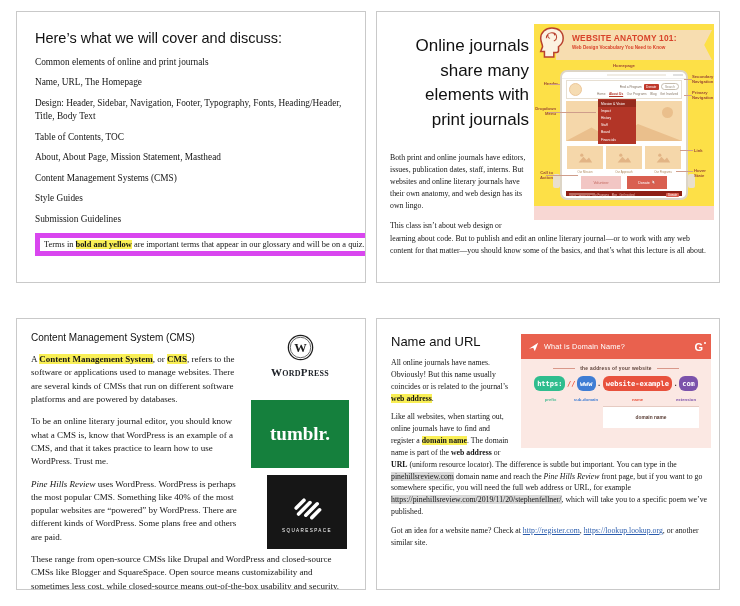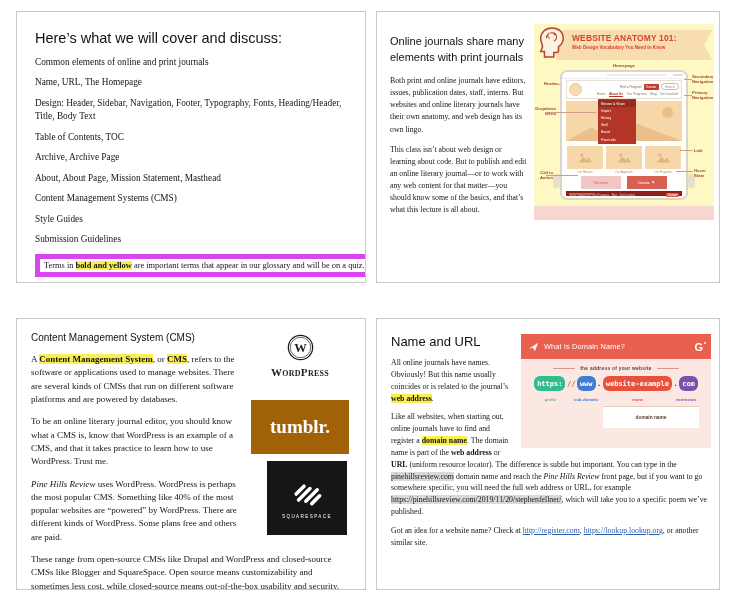--- a/index.html
+++ b/index.html
@@ -5,37 +5,37 @@
   html,body{margin:0;padding:0;background:#fff;}
   #stage{position:relative;width:740px;height:606px;background:#ffffff;overflow:hidden;
          font-family:"Liberation Serif",serif;color:#151515;}
   .card{position:absolute;background:#fff;border:1px solid #c9c9c9;box-sizing:border-box;overflow:hidden;}
   #card1{left:16px;top:11px;width:350px;height:272px;padding:18px 12px 0 18px;}
   #card2{left:376px;top:11px;width:344px;height:272px;padding:12px 5px 0 13px;}
   #card3{left:16px;top:318px;width:350px;height:272px;padding:13px 16px 0 14px;}
   #card4{left:376px;top:318px;width:344px;height:272px;padding:13px 8px 0 14px;}
   .stitle{font-family:"Liberation Sans",sans-serif;font-weight:normal;color:#111;margin:0 0 10px 0;}
   #card1 .stitle{font-size:14.5px;}
-  #card2 .stitle{font-size:11px;line-height:1.45;max-width:140px;margin:10px 0 9px 0;}
+  #card2 .stitle{font-size:17px;line-height:1.45;max-width:140px;margin:10px 0 19px 0;text-align:right;}
   #card3 .stitle{font-size:10px;}
   #card4 .stitle{font-size:13px;margin:2px 0 8px 0;}
   .body{margin:0 0 8px 0;}
   #card1 .body{font-size:9.3px;line-height:1.45;margin-bottom:7px;}
   #card2 .body{font-size:7.8px;line-height:1.56;margin-bottom:8px;}
   #card3 .body{font-size:9px;line-height:1.48;margin-bottom:9px;}
   #card4 .body{font-size:7.8px;line-height:1.52;margin-bottom:7px;}
   .hl{background:#f9ef55;font-weight:bold;}
   .b{font-weight:bold;}
   .i{font-style:italic;}
   .code{background:#d9d9d9;}
   a.lnk{color:#2a5cad;text-decoration:underline;cursor:pointer;}
   .notebox{border:5px solid #d946ef;padding:2px 4px;margin-top:2px;font-size:8.4px;white-space:nowrap;width:fit-content;}
 
   
-  .anat{position:relative;float:right;width:180px;height:196px;background:#fef9c3;margin:0 0 4px 5px;
+  .anat{position:relative;float:right;width:180px;height:196px;background:#fde047;margin:0 0 4px 5px;
         font-family:"Liberation Sans",sans-serif;overflow:hidden;}
   .a-ribbon{position:absolute;left:22px;top:6px;right:2px;height:30px;background:#f7ddb0;
             clip-path:polygon(0 0,100% 0,95% 50%,100% 100%,0 100%);padding:4px 6px 0 16px;box-sizing:border-box;}
   .a-title{font-size:8.4px;font-weight:900;color:#d8432a;letter-spacing:.2px;line-height:1.1;}
   .a-sub{font-size:4.6px;font-weight:bold;color:#d8432a;margin-top:1.5px;}
   .a-headicon{position:absolute;left:2px;top:2px;}
   .a-homepage{position:absolute;left:26px;top:39px;width:128px;text-align:center;
               font-size:4.3px;font-weight:bold;color:#a14a33;}
   .a-tablet{position:absolute;left:26px;top:46px;width:128px;height:130px;background:#fff;
             border:2px solid #ddd5c6;border-radius:7px;box-sizing:border-box;}
@@ -74,21 +74,21 @@
   .albl{position:absolute;font-size:4.2px;font-weight:bold;color:#9c4a33;line-height:1.2;}
   .albl.r{text-align:left;}
   .albl.l{text-align:right;}
   .aln{position:absolute;height:1px;background:#cf9d8b;}
 
   
   .logocol{float:right;width:98px;margin-left:6px;}
   .wpblock{height:58px;text-align:center;padding-top:2px;}
   .wpname{font-family:"Liberation Serif",serif;font-variant:small-caps;font-weight:600;
           font-size:11px;color:#20242a;letter-spacing:.3px;margin-top:1px;}
-  .tumblr{height:54px;background:#a16207;display:flex;align-items:center;justify-content:center;margin-top:8px;}
+  .tumblr{height:68px;background:#15803d;display:flex;align-items:center;justify-content:center;margin-top:8px;}
   .tumblr span{font-family:"Liberation Serif",serif;font-weight:bold;font-size:19px;color:#fff;}
   .sqblock{width:80px;height:74px;background:#161616;margin:7px 0 0 16px;
            display:flex;flex-direction:column;align-items:center;justify-content:center;gap:3px;}
   .sqname{font-family:"Liberation Sans",sans-serif;font-size:4.6px;letter-spacing:1.4px;color:#fff;}
 
   
   .dom{position:relative;float:right;width:190px;height:114px;margin:2px 0 5px 6px;
        font-family:"Liberation Sans",sans-serif;overflow:hidden;}
   .d-head{height:25px;background:#e9614e;display:flex;align-items:center;padding:0 8px;gap:5px;box-sizing:border-box;}
   .d-title{flex:1;font-size:7.3px;font-weight:500;color:#fff;letter-spacing:.2px;}
@@ -114,21 +114,20 @@
 <body>
 
 <div id="stage">
 
   <div class="card" id="card1">
     <h2 class="stitle">Here’s what we will cover and discuss:</h2>
     <p class="body">Common elements of online and print journals</p>
     <p class="body">Name, URL, The Homepage</p>
     <p class="body">Design: Header, Sidebar, Navigation, Footer, Typography, Fonts, Heading/Header, Title, Body Text</p>
     <p class="body">Table of Contents, TOC</p>
-    <p class="body">Archive, Archive Page</p>
     <p class="body">About, About Page, Mission Statement, Masthead</p>
     <p class="body">Content Management Systems (CMS)</p>
     <p class="body">Style Guides</p>
     <p class="body">Submission Guidelines</p>
     <div class="notebox"><span>Terms in </span><span class="hl">bold and yellow</span><span> are important terms that appear in our glossary and will be on a quiz.</span></div>
   </div>
 
   <div class="card" id="card2">
 
     <div class="anat">

